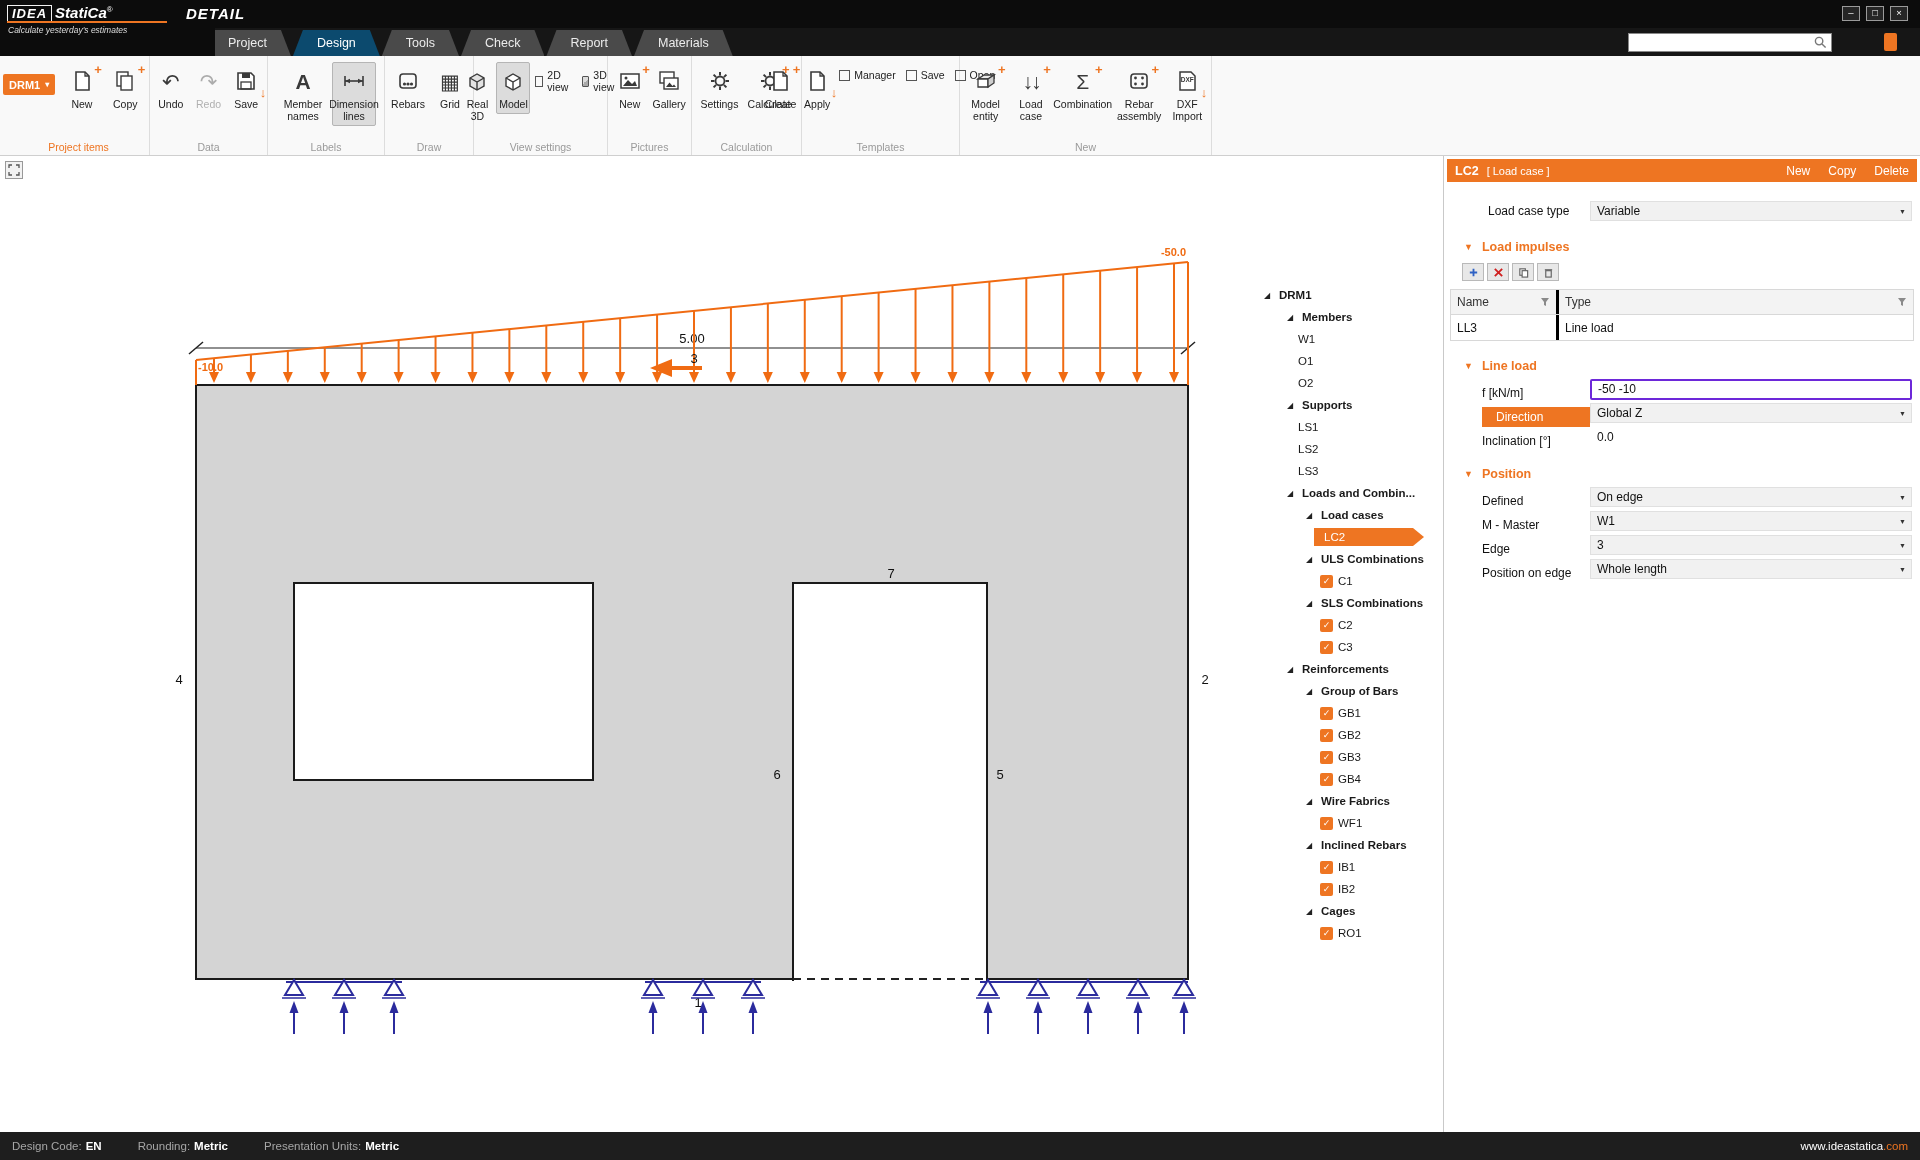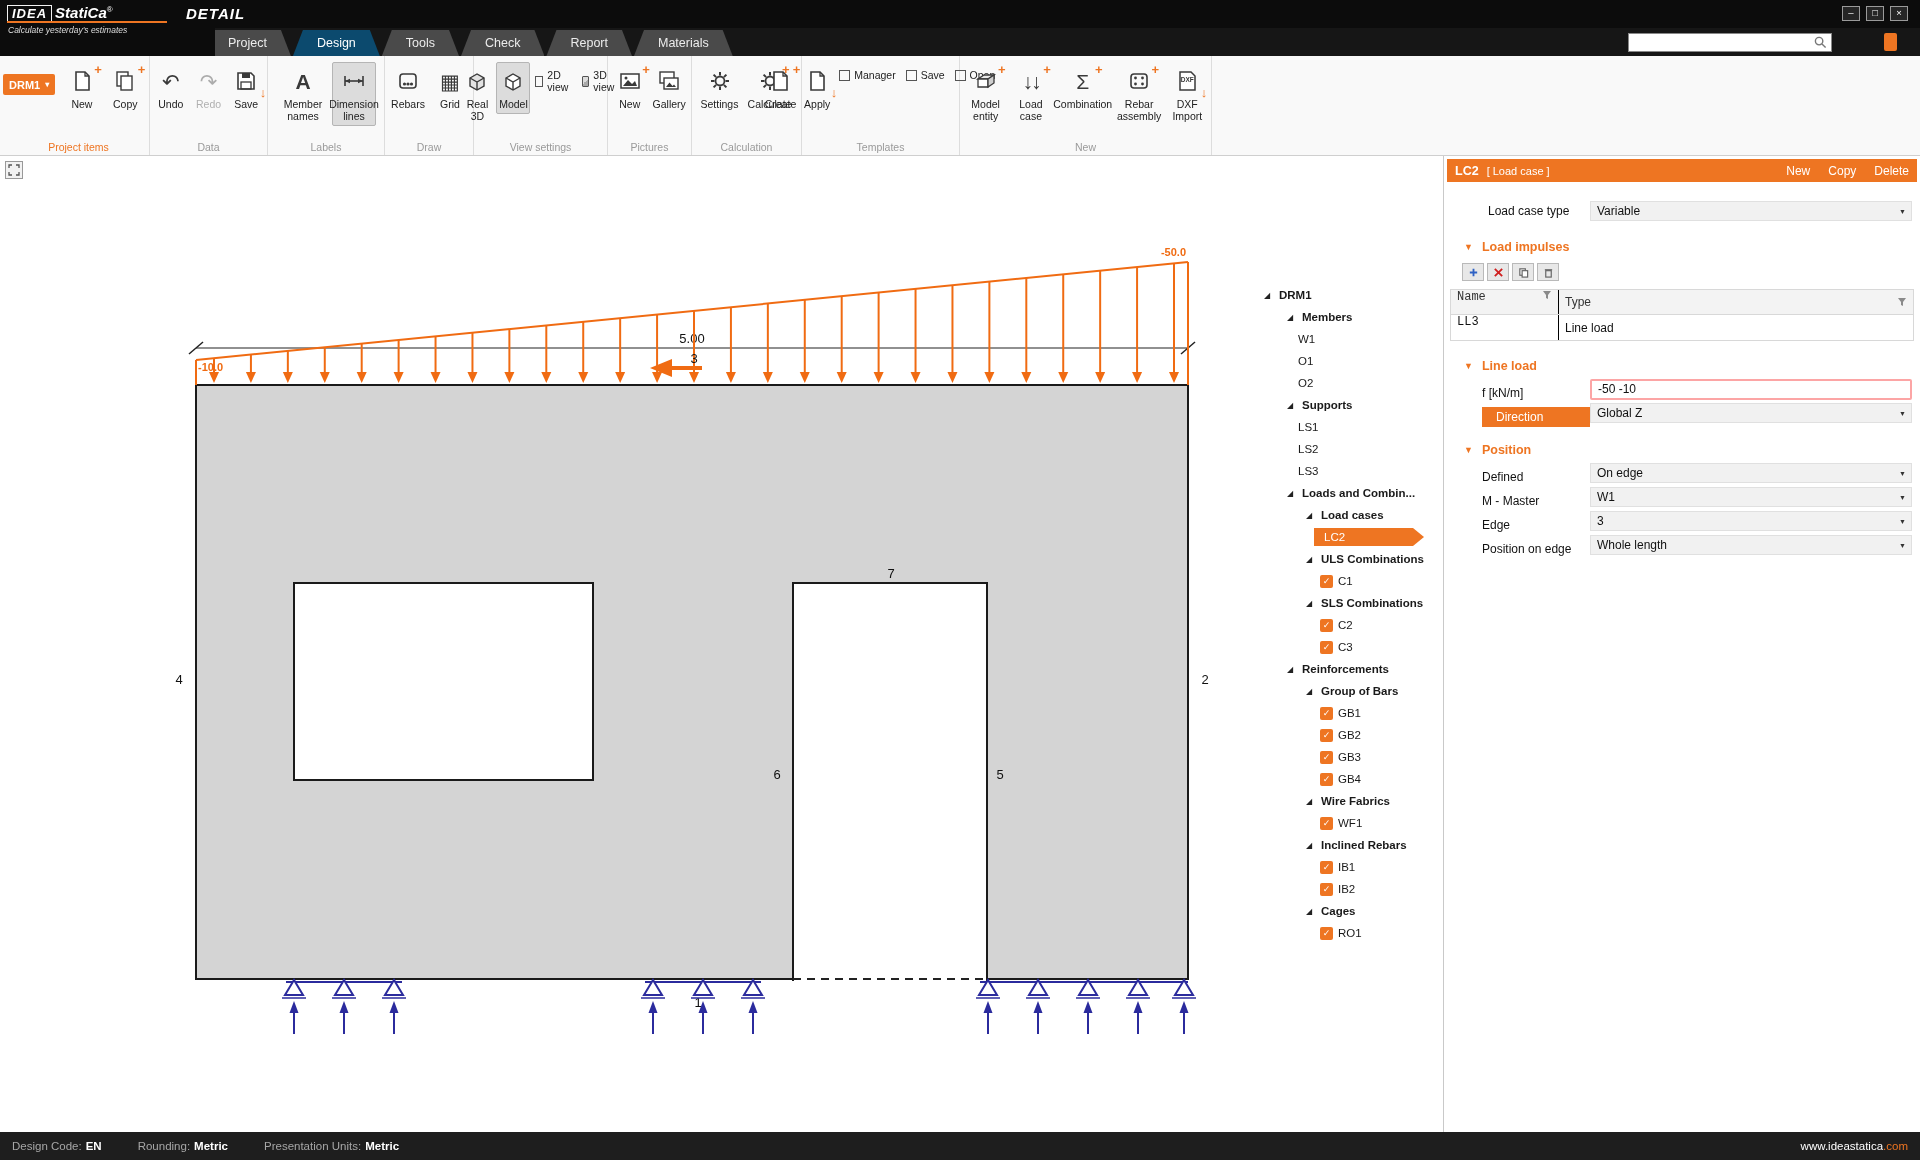--- a/index.html
+++ b/index.html
@@ -88,28 +88,28 @@
   .dda{position:absolute;right:5px;font-size:7px;color:#333;}
   .sect{display:flex;align-items:center;gap:9px;padding-left:20px;height:22px;margin-top:14px;}
   .sarr{color:#ee7522;font-size:9px;}
   .stitle{color:#ee7522;font-weight:bold;font-size:12.5px;}
   .ptools{display:flex;gap:3px;padding-left:18px;margin-top:5px;}
   .ptool{width:22px;height:18px;background:#e8e8e8;border:1px solid #b9b9b9;display:flex;
     align-items:center;justify-content:center;}
   .ptable{margin:8px 6px 0 6px;border:1px solid #d8d8d8;}
   .ptr{display:flex;height:25px;align-items:center;}
   .ptr.hd{background:#f3f3f3;border-bottom:1px solid #d8d8d8;color:#333;}
-  .ptc1{width:108px;padding:0 6px;display:flex;border-right:1px solid #000000;height:100%;font-family:Liberation Mono, monospace;}
+  .ptc1{width:108px;padding:0 6px;display:flex;align-items:center;border-right:3px solid #000000;height:100%;}
   .ptc2{flex:1;padding:0 6px;display:flex;align-items:center;height:100%;}
   .funnel{margin-left:auto;}
   .prow{display:flex;align-items:center;height:24px;padding-left:38px;}
   .prow .plabel{width:108px;flex:0 0 108px;margin-top:8px;}
   .plabel.sel{background:#ee7522;color:#fff;height:20px;line-height:20px;padding-left:14px;}
   .vinput{flex:1;margin-right:8px;height:21px;display:flex;align-items:center;padding:0 6px;background:#fff;}
-  .vinput.hl{border:2px solid #fca5a5;border-radius:2px;}
+  .vinput.hl{border:2px solid #6d28d9;border-radius:2px;}
   .vplain{flex:1;margin-right:8px;padding-left:7px;}
   
   .statusbar{position:absolute;left:0;bottom:0;width:1920px;height:28px;background:#1e1e1e;
     display:flex;align-items:center;font-size:11.5px;color:#a6a6a6;padding:0 12px;z-index:20;}
   .sitem{margin-right:36px;}
   .sitem b{color:#fff;font-weight:bold;margin-left:4px;}
   .site{margin-left:auto;color:#fff;}
   .site .tld{color:#ee7522;}
 </style>
 </head>
@@ -786,20 +786,24 @@
         <span>-50 -10</span>
       </div>
   </div>
   <div class="prow">
     <span class="plabel sel">Direction</span>
     <div class="dd" style="margin-left:0">
       <span>Global Z</span>
       <span class="dda">▼</span>
     </div>
   </div>
+  <div class="prow">
+    <span class="plabel">Inclination [°]</span>
+    <div class="vplain">0.0</div>
+  </div>
 
   <div class="sect">
     <span class="sarr">▼</span>
     <span class="stitle">Position</span>
   </div>
   <div class="prow">
     <span class="plabel">Defined</span>
     <div class="dd">
       <span>On edge</span>
       <span class="dda">▼</span>

